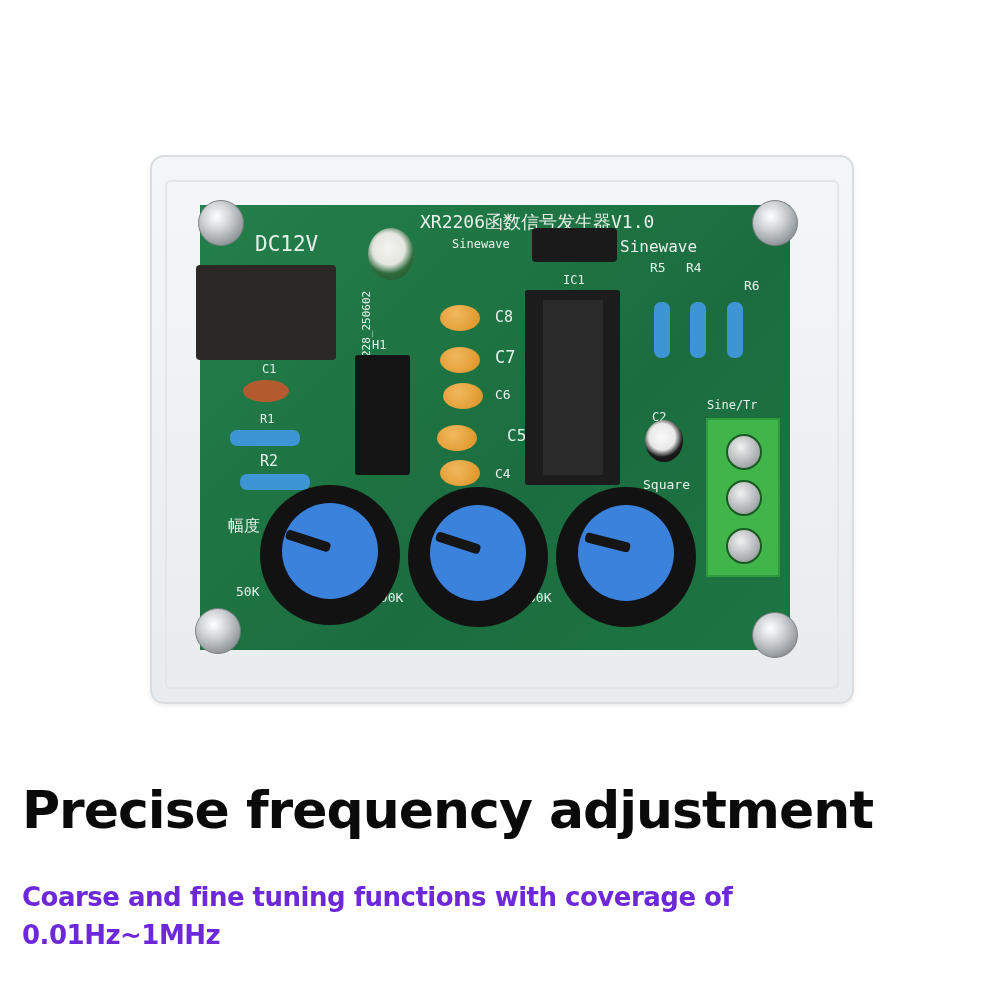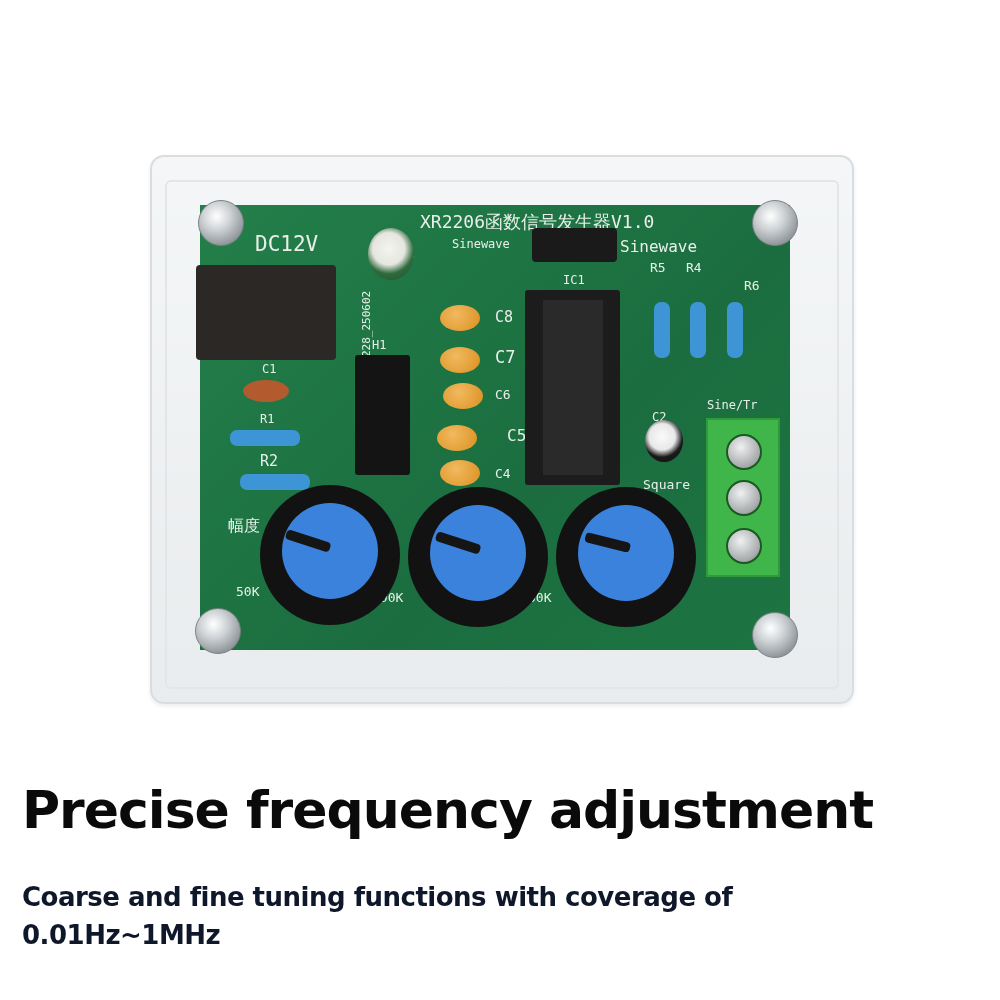--- a/index.html
+++ b/index.html
@@ -23,21 +23,21 @@
   .header { position:absolute; left:355px; top:355px; width:55px; height:120px; background:#141414; border-radius:3px; }
   .jumper { position:absolute; left:532px; top:228px; width:85px; height:34px; background:#1a1a1a; border-radius:4px; }
   .knob { position:absolute; width:140px; height:150px; }
   .knob-ring { position:absolute; left:0; top:0; width:140px; height:140px; border-radius:50%; background:#121212; }
   .knob-cap { position:absolute; left:22px; top:18px; width:96px; height:96px; border-radius:50%; background:#3b82dc; }
   .knob-mark { position:absolute; width:46px; height:10px; background:#151515; border-radius:4px; transform-origin:100% 50%; }
   .terminal { position:absolute; left:706px; top:418px; width:70px; height:155px; background:#3fb54a; border:2px solid #2f9a3a; }
   .tscrew { position:absolute; left:18px; width:32px; height:32px; border-radius:50%;
     background:radial-gradient(circle at 40% 35%,#f0f0f0,#a5a9ab 70%,#6d7173); border:2px solid #1a5a22; }
   .headline { position:absolute; left:22px; top:780px; font-family:"DejaVu Sans", sans-serif; font-weight:bold; font-size:52px; color:#0a0a0a; letter-spacing:-1px; }
-  .subline { position:absolute; left:22px; top:878px; width:900px; font-family:"DejaVu Sans", sans-serif; font-weight:bold; font-size:26px; line-height:38px; color:#0f172a; letter-spacing:-0.5px; }
+  .subline { position:absolute; left:22px; top:878px; width:900px; font-family:"DejaVu Sans", sans-serif; font-weight:bold; font-size:26px; line-height:38px; color:#6d28d9; letter-spacing:-0.5px; }
 </style>
 </head>
 <body>
 
 <div class="photo">
   <div class="case-outer"></div>
   <div class="case-inner"></div>
   <div class="pcb"></div>
 
   <div class="silk" style="left:255px;top:232px;font-size:21px;">DC12V</div>

